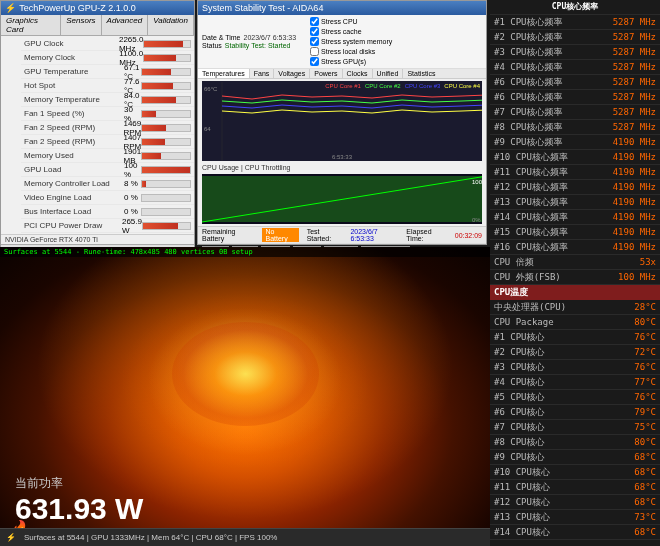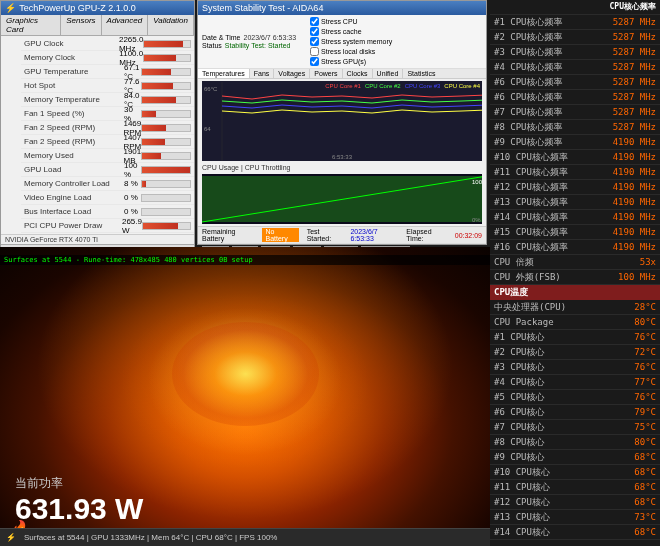--- a/index.html
+++ b/index.html
@@ -174,21 +174,20 @@
     .fire-info-bar {
       position: absolute;
       top: 0;
       left: 0;
       right: 0;
       background: rgba(0,0,0,0.7);
       color: #00ff00;
       font-size: 7px;
       padding: 1px 4px;
       font-family: monospace;
-      margin-top: 8px;
     }
     .power-display {
       position: absolute;
       bottom: 20px;
       left: 15px;
       color: white;
     }
     .power-label {
       font-size: 12px;
       color: #ccc;
@@ -213,21 +212,21 @@
       width: 170px;
       height: 546px;
       background: #1a1a1a;
       color: #ddd;
       font-size: 9px;
       overflow-y: auto;
       font-family: monospace;
     }
     .cpu-row {
       display: flex;
-      justify-content: flex-end;
+      justify-content: center;
       padding: 1px 4px;
       border-bottom: 1px solid #2a2a2a;
       line-height: 12px;
     }
     .cpu-row-label {
       color: #bbb;
       flex: 1;
     }
     .cpu-row-value {
       color: #ff6600;

